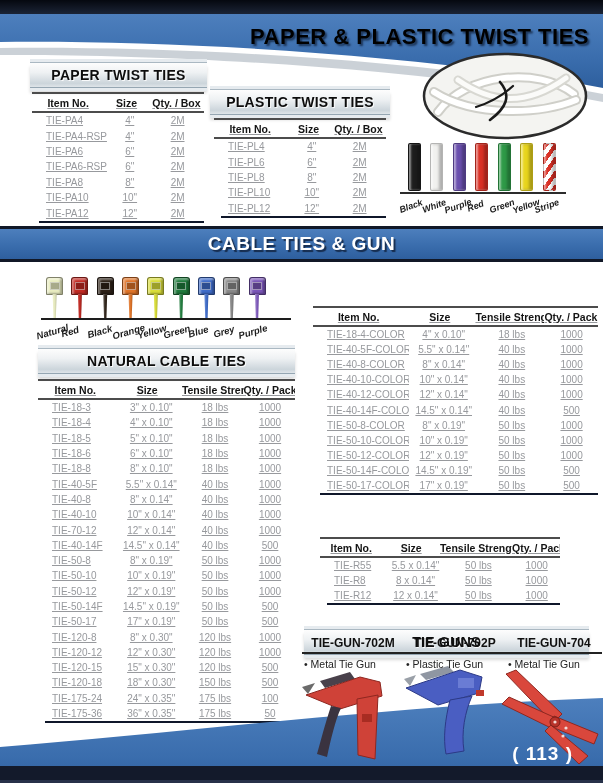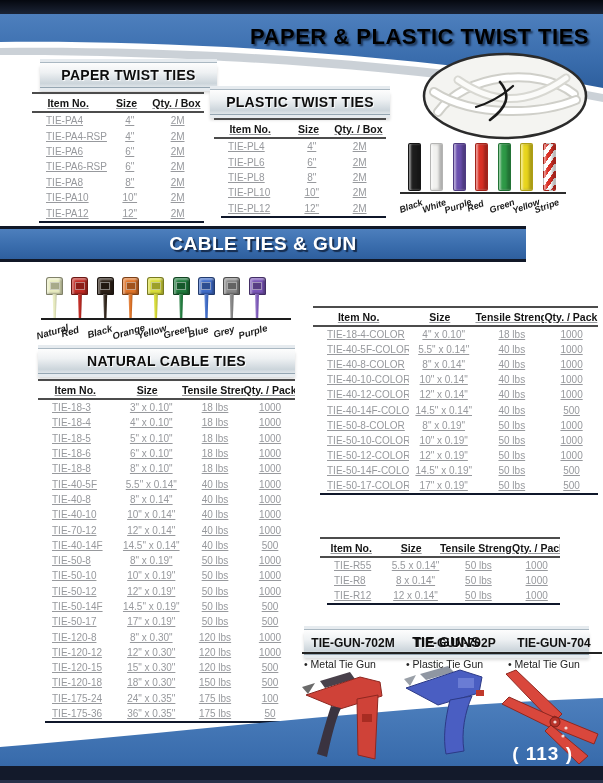--- a/index.html
+++ b/index.html
@@ -15,21 +15,21 @@
 
   
   .bar{display:flex;align-items:center;justify-content:center;height:24px;
        font-weight:bold;font-size:14px;color:#0d0d0d;letter-spacing:.3px;
        background:linear-gradient(180deg,#fdfdfd,#eef1f3 40%,#ccd5db 85%,#dfe5e9);
        border-top:1px solid #aab8c2;border-bottom:1px solid #95a6b2;
        box-shadow:0 -3px 0 #e6ebef,0 3px 0 #e6ebef,0 5px 3px rgba(0,0,0,.15);
        text-shadow:1px 1px 0 rgba(255,255,255,.85);white-space:nowrap;}
 
   
-  .band{left:0;top:226px;width:526px;height:30px;border-top:3px solid #111827;border-bottom:3px solid #111827;
+  .band{left:0;top:226px;width:603px;height:30px;border-top:3px solid #111827;border-bottom:3px solid #111827;
         background:linear-gradient(180deg,#4d7fbd,#3a6dad 55%,#2e5f9e);
         display:flex;align-items:center;justify-content:center;}
   .band span{font-size:19px;font-weight:bold;color:#fff;letter-spacing:.5px;
              text-shadow:2px 2px 1px rgba(8,18,38,.7);}
 
   
   .tbl{position:absolute;font-size:10px;color:#97999d;text-decoration:underline;}
   .thead{display:grid;align-items:center;height:17px;border-top:2px solid #4c4c4c;border-bottom:2px solid #4c4c4c;
          font-weight:bold;color:#141414;font-size:10.5px;}
   .tbody{border-bottom:2px solid #0f172a;margin-left:7px;}
@@ -106,21 +106,21 @@
       <path d="M18,62 C45,24 118,16 154,44" stroke="#ffffff" stroke-width="6"></path>
       <path d="M14,42 C55,68 122,64 156,50" stroke="#cfcfc9" stroke-width="10"></path>
       <path d="M14,42 C55,68 122,64 156,50" stroke="#ffffff" stroke-width="6"></path>
       <path d="M38,30 C70,52 104,58 146,28" stroke="#d8d8d2" stroke-width="9"></path>
       <path d="M38,30 C70,52 104,58 146,28" stroke="#fbfbf9" stroke-width="5"></path>
       <path d="M80,32 C92,46 86,58 70,70" stroke="#1a1a1a" stroke-width="2.6"></path>
       <path d="M93,36 C82,46 72,52 56,57" stroke="#1a1a1a" stroke-width="2.2"></path>
     </g>
   </svg>
 
-  <div class="abs bar" style="left:40px;top:62px;width:177px;">PAPER TWIST TIES</div>
+  <div class="abs bar" style="left:30px;top:62px;width:177px;">PAPER TWIST TIES</div>
   <div class="tbl t3" style="left:32px;top:92px;width:172px;--rh:15.4px;">
     <div class="thead">
       <div class="tcell">Item No.</div>
       <div class="tcell">Size</div>
       <div class="tcell">Qty. / Box</div>
     </div>
     <div class="tbody">
         <div class="trow">
           <div class="tcell">TIE-PA4</div>
           <div class="tcell">4"</div>

